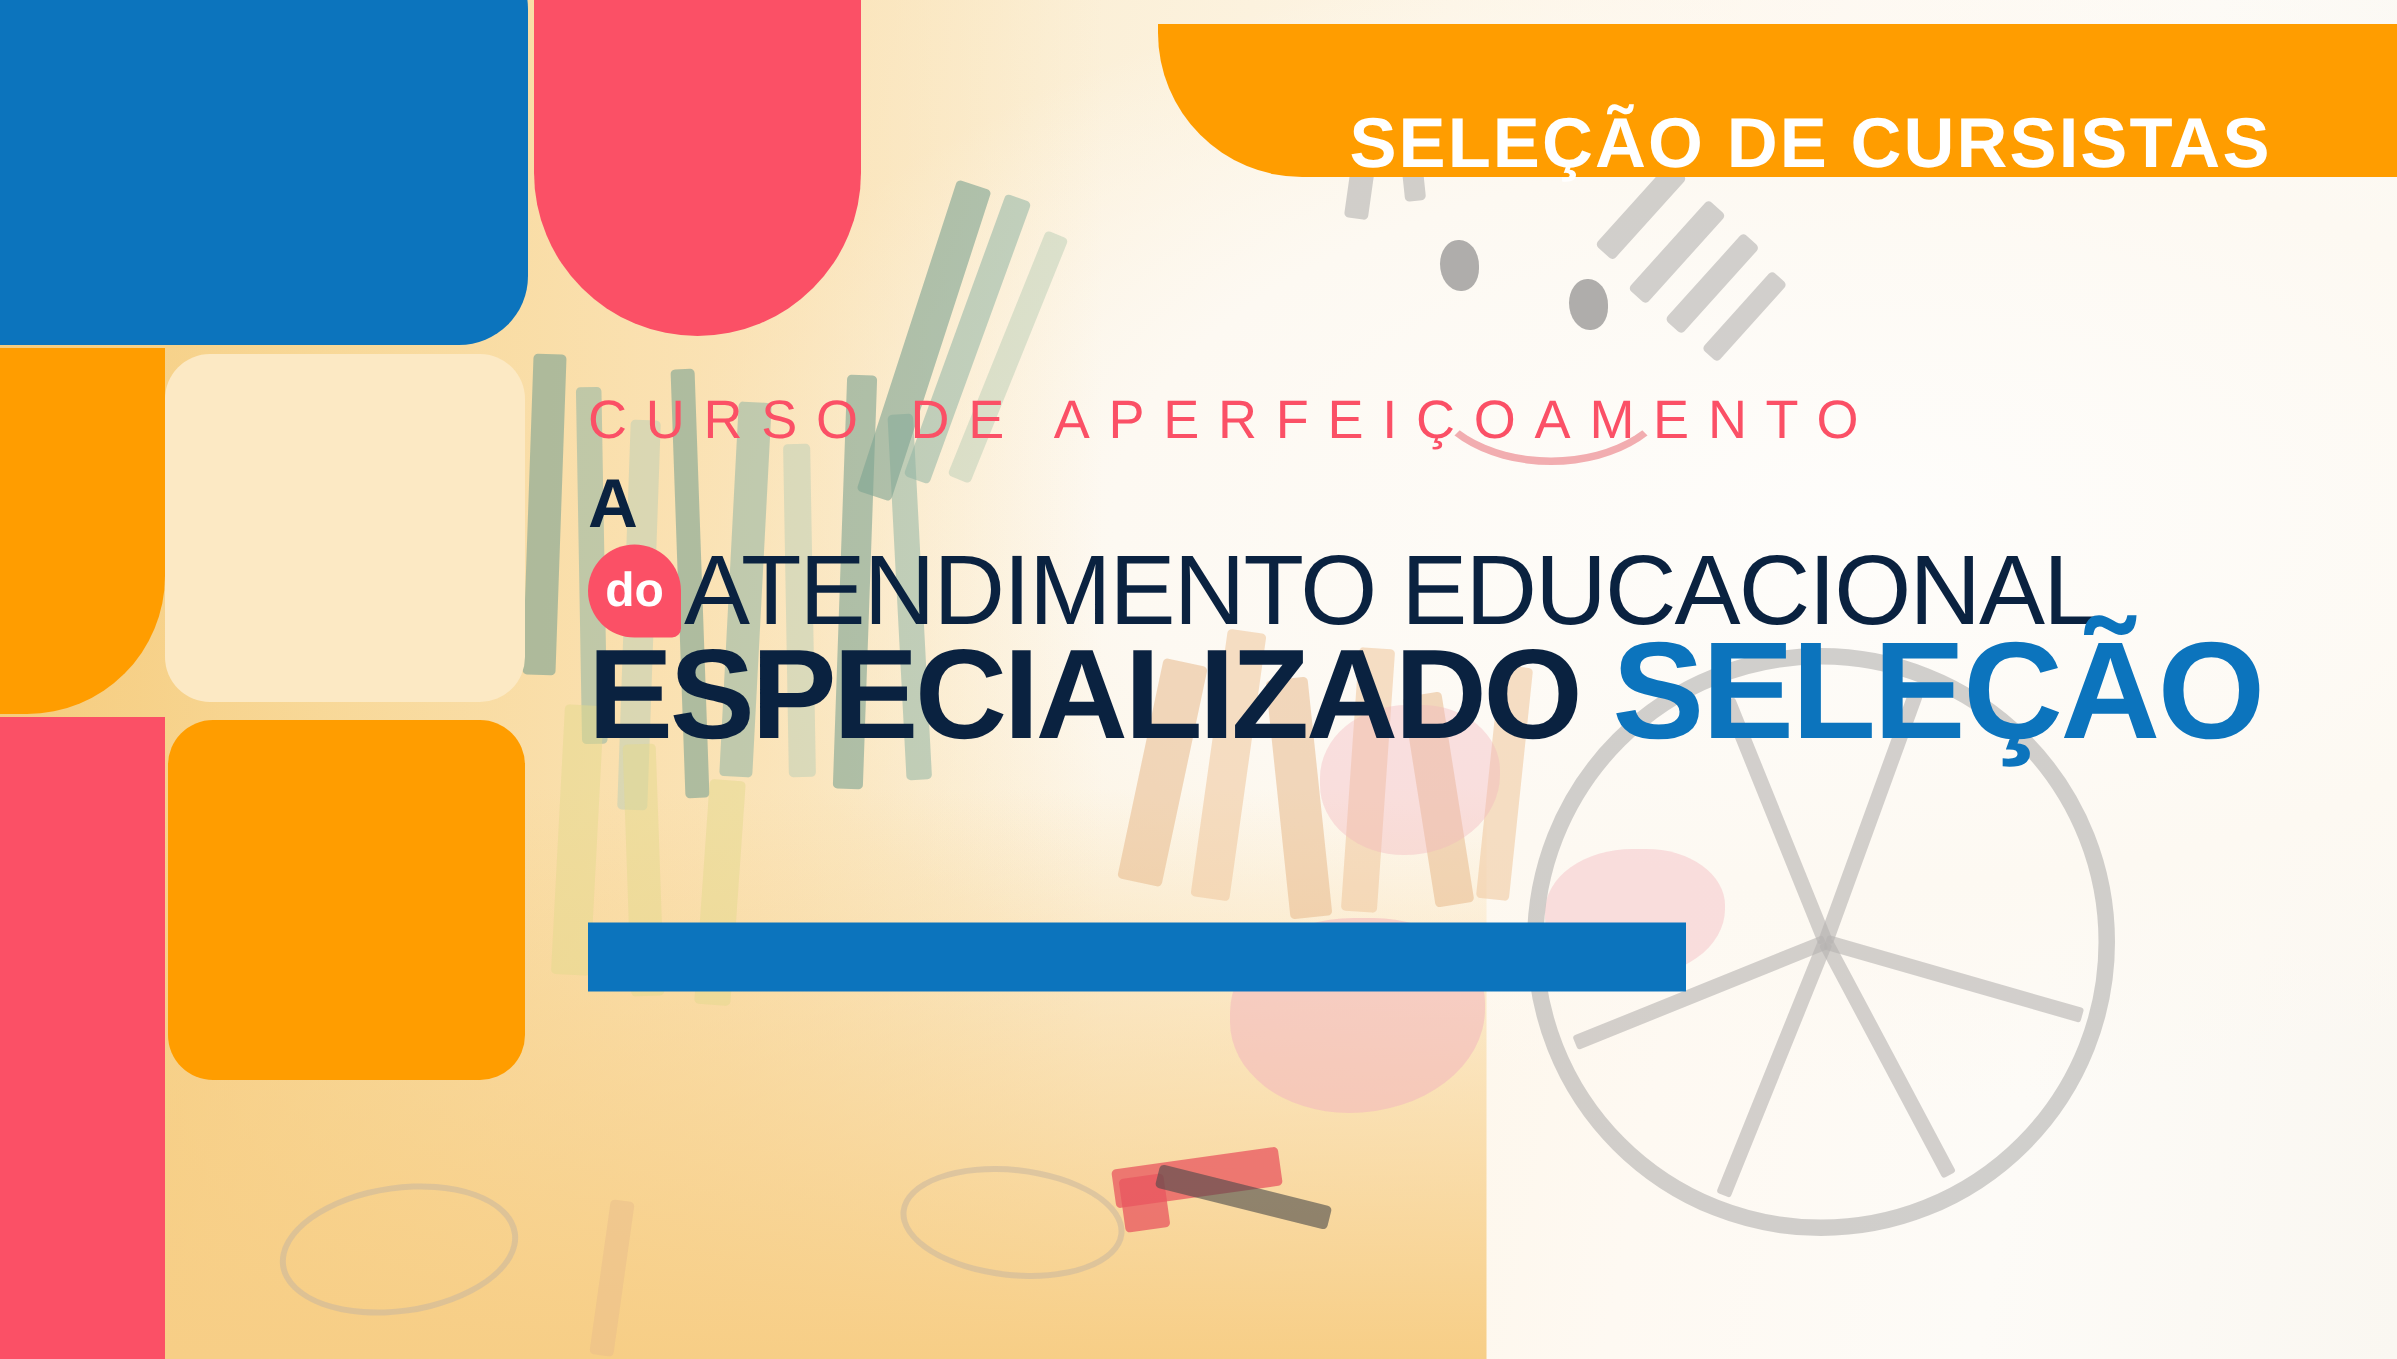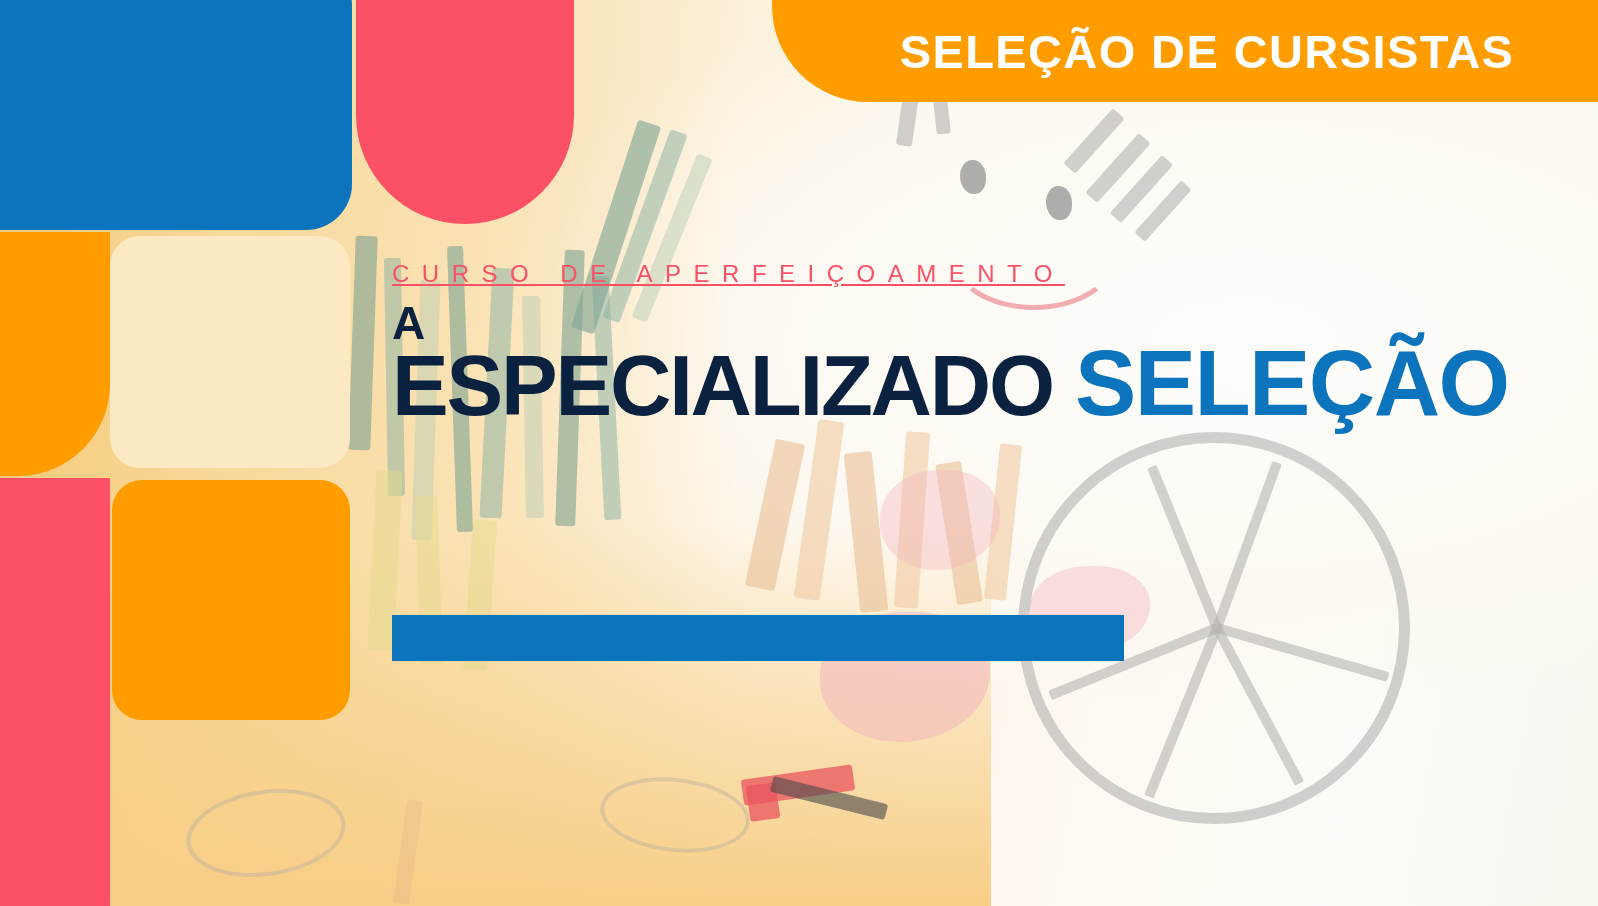--- a/index.html
+++ b/index.html
@@ -129,49 +129,48 @@
   }
   .blk-orange-sq {
     left:112px; top:480px; width:238px; height:240px;
     background:var(--orange);
     border-radius:30px;
   }
 
   
   .banner {
     position:absolute;
-    right:0; top:0;
+    right:0; top:16px;
     width:826px; height:102px;
     background:var(--orange);
     border-radius:0 0 0 96px;
     display:flex;
-    align-items:center;
+    align-items:flex-end;
     justify-content:center;
     padding-left:44px;
   }
   .banner-text {
     color:#FFFFFF;
     font-size:47px;
     font-weight:bold;
     letter-spacing:1.4px;
     white-space:nowrap;
     line-height:1;
   }
 
   
   .headline { position:absolute; left:392px; top:262px; width:1206px; }
 
   .eyebrow {
     color:var(--coral);
-    font-size:24px;
+    font-size:36px;
     font-weight:400;
     letter-spacing:12.5px;
     line-height:1;
     white-space:nowrap;
-    text-decoration:underline;
   }
 
   .line-1 {
     display:flex; align-items:flex-end;
     margin-top:18px;
     line-height:.86;
     white-space:nowrap;
   }
   .small-a {
     color:var(--navy);
@@ -328,20 +327,24 @@
   </div>
 
   <div class="headline">
 
     <div class="eyebrow">CURSO DE APERFEIÇOAMENTO</div>
 
     <div class="line-1">
       <span class="small-a">A</span>
     </div>
 
+    <div class="line-2">
+      <span class="do-badge">do</span>
+      <span class="line-2-text">ATENDIMENTO EDUCACIONAL</span>
+    </div>
 
     <div class="line-3">
       <span class="esp">ESPECIALIZADO</span>
       <span class="blue-right">
         <span class="blue-big">SELEÇÃO</span>
       </span>
     </div>
   </div>
 
   <div class="rule"></div>

